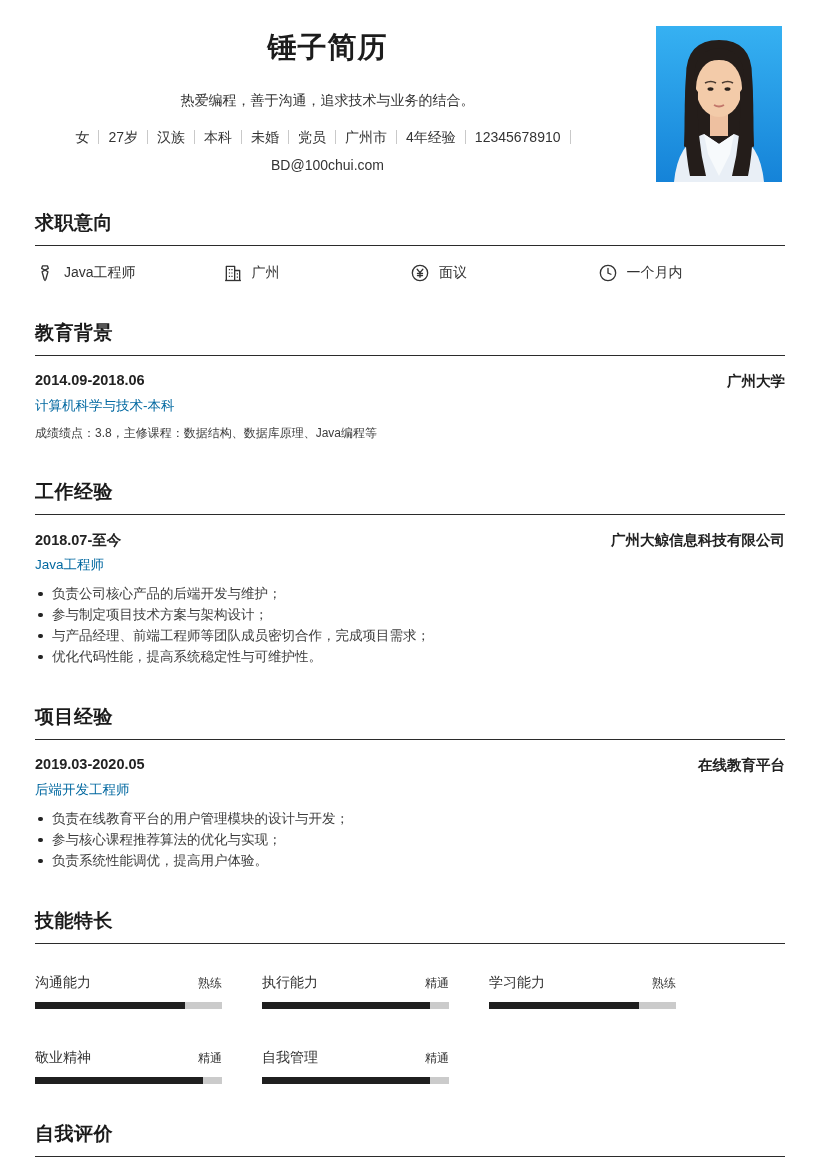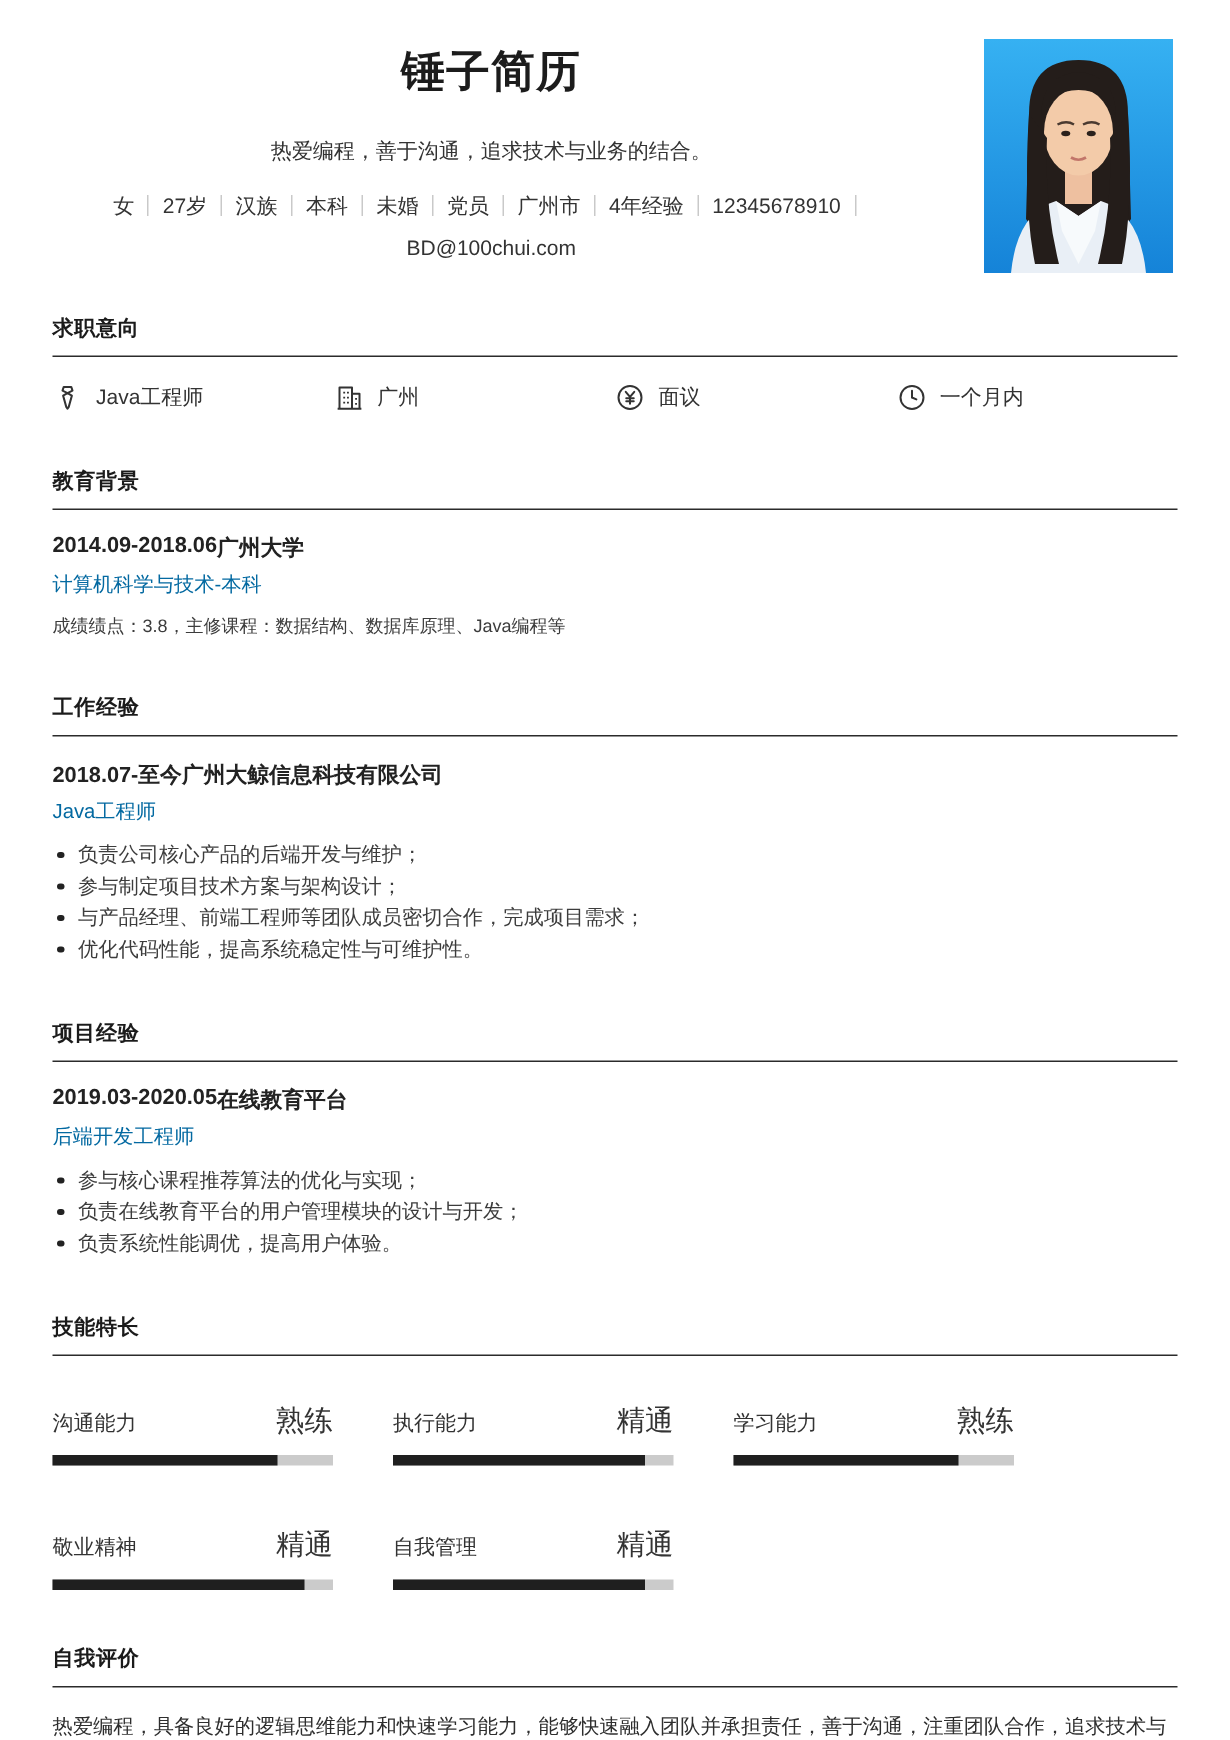--- a/index.html
+++ b/index.html
@@ -31,31 +31,31 @@
   }
   .email-line { margin-top: 8px; font-size: 14px; color: #333; text-align: center; }
   .photo {
     position: absolute; top: 26px; right: 3px;
     width: 126px; height: 156px; overflow: hidden;
   }
   .photo svg { display: block; }
 
   
   .section { margin-top: 37px; }
-  .section-title { font-size: 14px; font-weight: 700; color: #1b1b1b; letter-spacing: 0.5px; }
+  .section-title { font-size: 19px; font-weight: 700; color: #1b1b1b; letter-spacing: 0.5px; }
   .section-rule { border-bottom: 1px solid #2b2b2b; margin-top: 9px; }
 
   
   .intent-row { display: flex; margin-top: 17px; }
   .intent-item { flex: 1; display: flex; align-items: center; gap: 9px; }
   .intent-item .ico { width: 20px; height: 20px; flex: 0 0 20px; }
   .intent-item .lbl { font-size: 14px; color: #333; }
 
   
-  .entry-head { display: flex; margin-top: 16px; }
+  .entry-head { display: flex; justify-content: space-between; margin-top: 16px; }
   .entry-period, .entry-org { font-size: 14.5px; font-weight: 700; color: #222; }
   .entry-role { margin-top: 6px; font-size: 13.5px; color: #0369a1; }
   .entry-detail { margin-top: 10px; font-size: 12px; color: #3c3c3c; }
   ul.bullets { list-style: none; margin-top: 9px; }
   ul.bullets li {
     position: relative; padding-left: 17px;
     font-size: 13.5px; color: #3c3c3c; line-height: 21px;
   }
   ul.bullets li::before {
     content: ""; position: absolute; left: 3px; top: 8.5px;
@@ -67,21 +67,21 @@
     margin-top: 30px;
     display: grid;
     grid-template-columns: 187px 187px 187px;
     column-gap: 84px;
     row-gap: 18px;
     gap: 40px;
   }
   .skill { }
   .skill-head { display: flex; justify-content: space-between; align-items: baseline; }
   .skill-name { font-size: 14px; color: #333; }
-  .skill-level { font-size: 19px; color: #333; }
+  .skill-level { font-size: 12px; color: #333; }
   .skill-track { margin-top: 10px; height: 7px; background: #cbcbcb; }
   .skill-fill { height: 7px; background: #1f1f1f; }
 
   
   .eval-text { margin-top: 14px; font-size: 13.5px; color: #2e2e2e; line-height: 23px; }
 </style>
 </head>
 <body>
 
 <div class="page">
@@ -216,22 +216,22 @@
 
     <div class="section">
       <div class="section-title">项目经验</div>
       <div class="section-rule"></div>
       <div class="entry-head">
         <span class="entry-period">2019.03-2020.05</span>
         <span class="entry-org">在线教育平台</span>
       </div>
       <div class="entry-role">后端开发工程师</div>
       <ul class="bullets">
+        <li>负责在线教育平台的用户管理模块的设计与开发；</li>
         <li>参与核心课程推荐算法的优化与实现；</li>
-        <li>负责在线教育平台的用户管理模块的设计与开发；</li>
         <li>负责系统性能调优，提高用户体验。</li>
       </ul>
     </div>
 
     <div class="section">
       <div class="section-title">技能特长</div>
       <div class="section-rule"></div>
       <div class="skills-grid">
         <div class="skill">
           <div class="skill-head">

